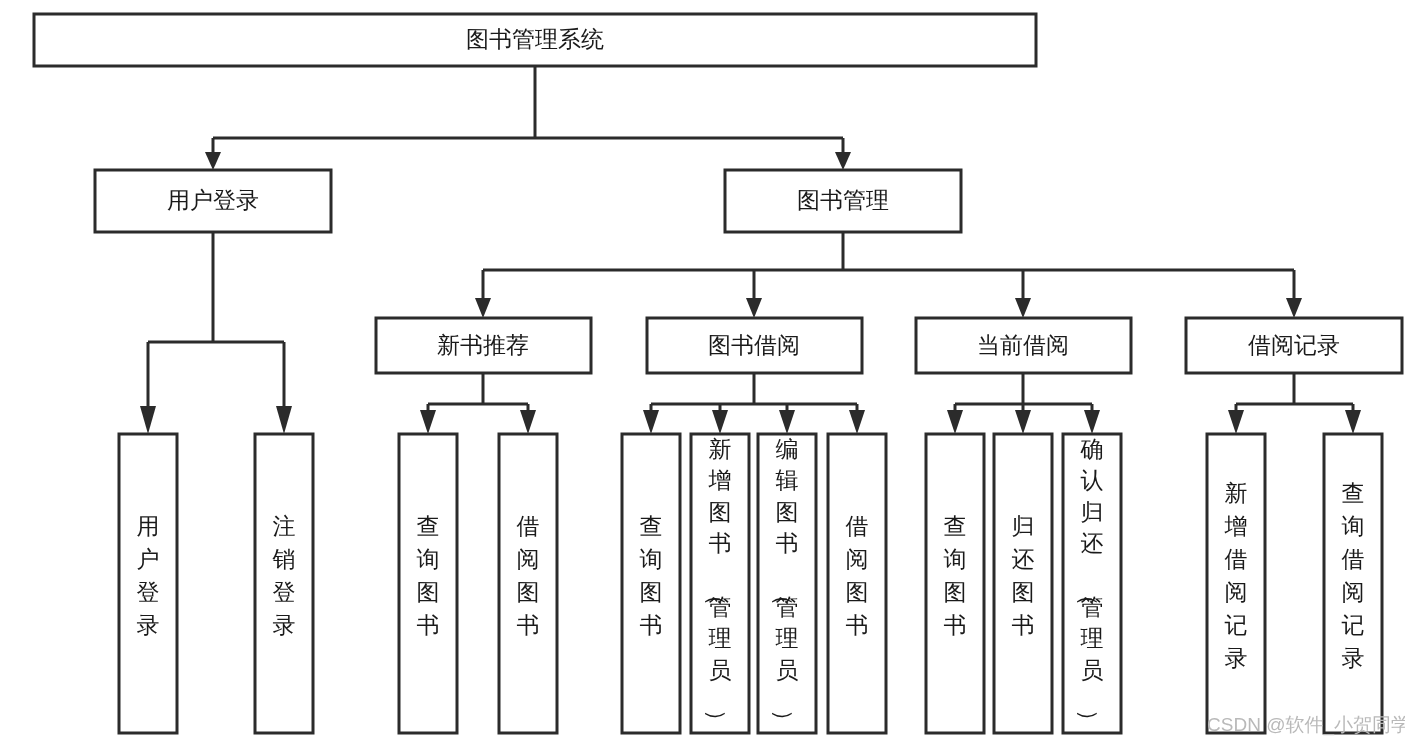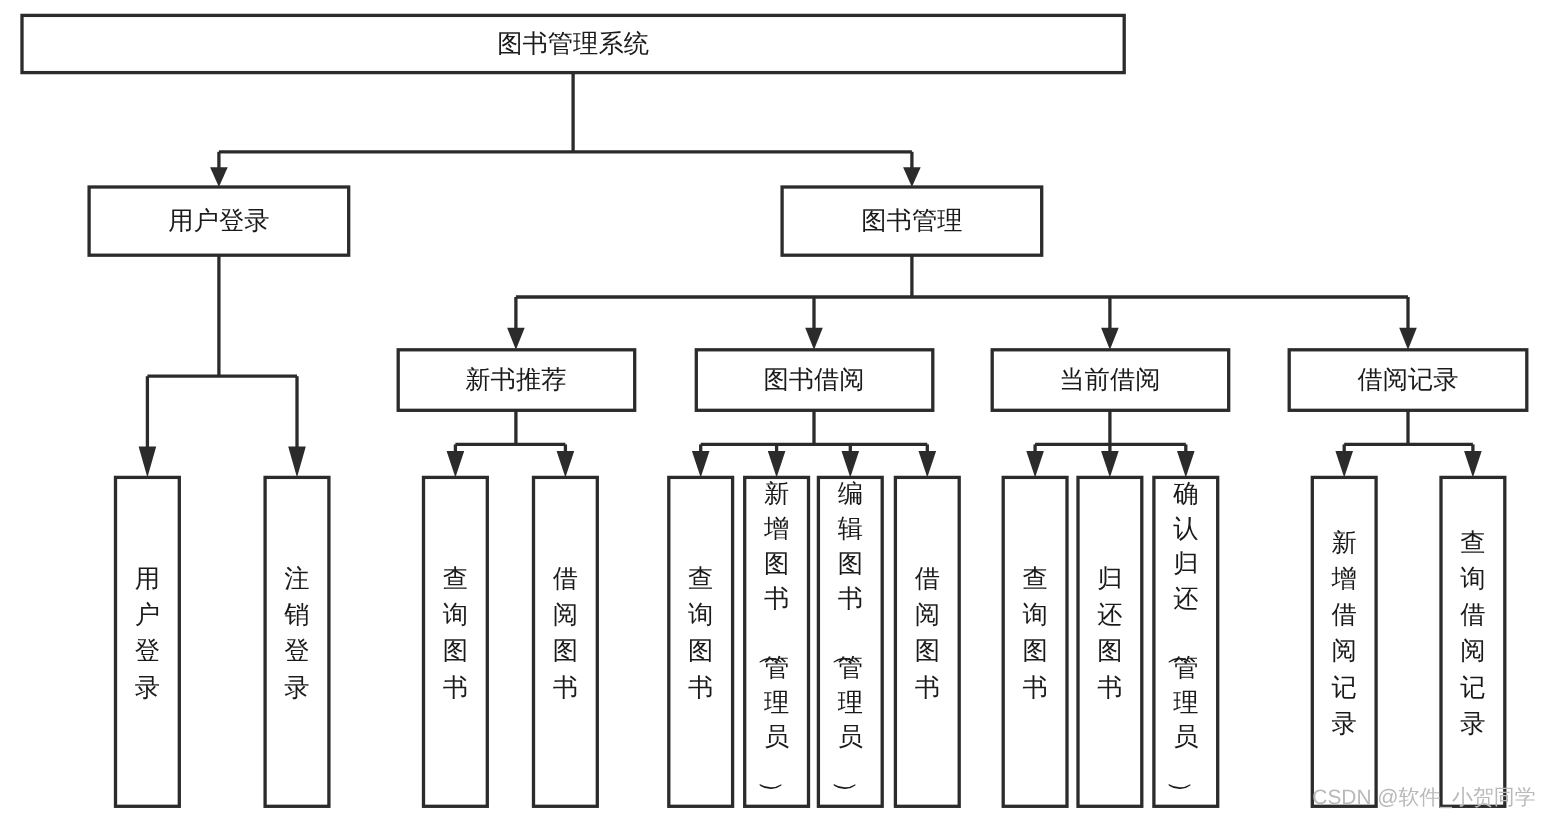--- a/index.html
+++ b/index.html
@@ -10,21 +10,21 @@
   }
   body {
     width: 1405px;
     height: 747px;
     font-family: "Liberation Sans", "DejaVu Sans", sans-serif;
     overflow: hidden;
     position: relative;
   }
   #diagram-root {
     position: absolute;
-    left: 0;
+    left: 14px;
     top: 0;
     width: 1328px;
     height: 747px;
   }
   svg#tree-svg {
     display: block;
     width: 1405px;
     height: 747px;
   }
   .node-box {

